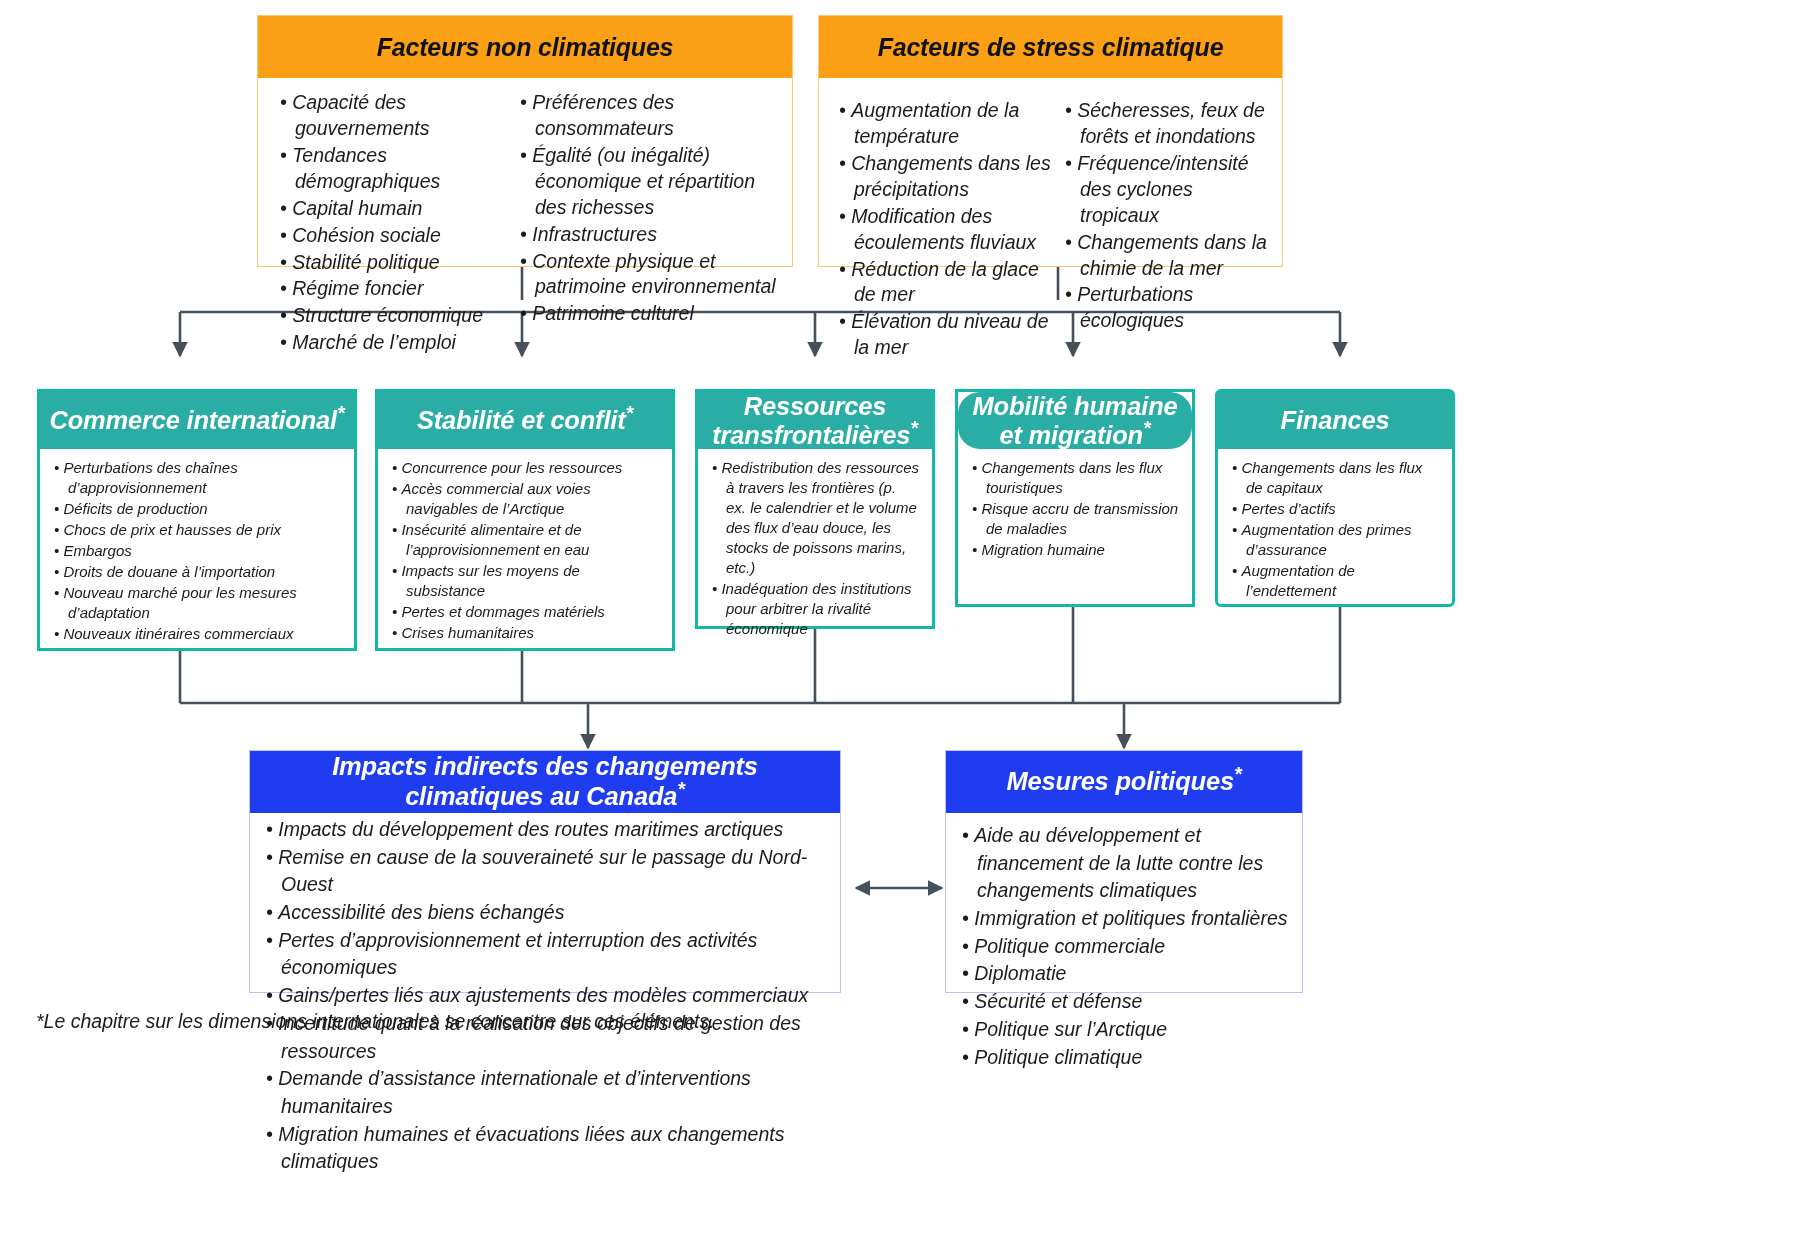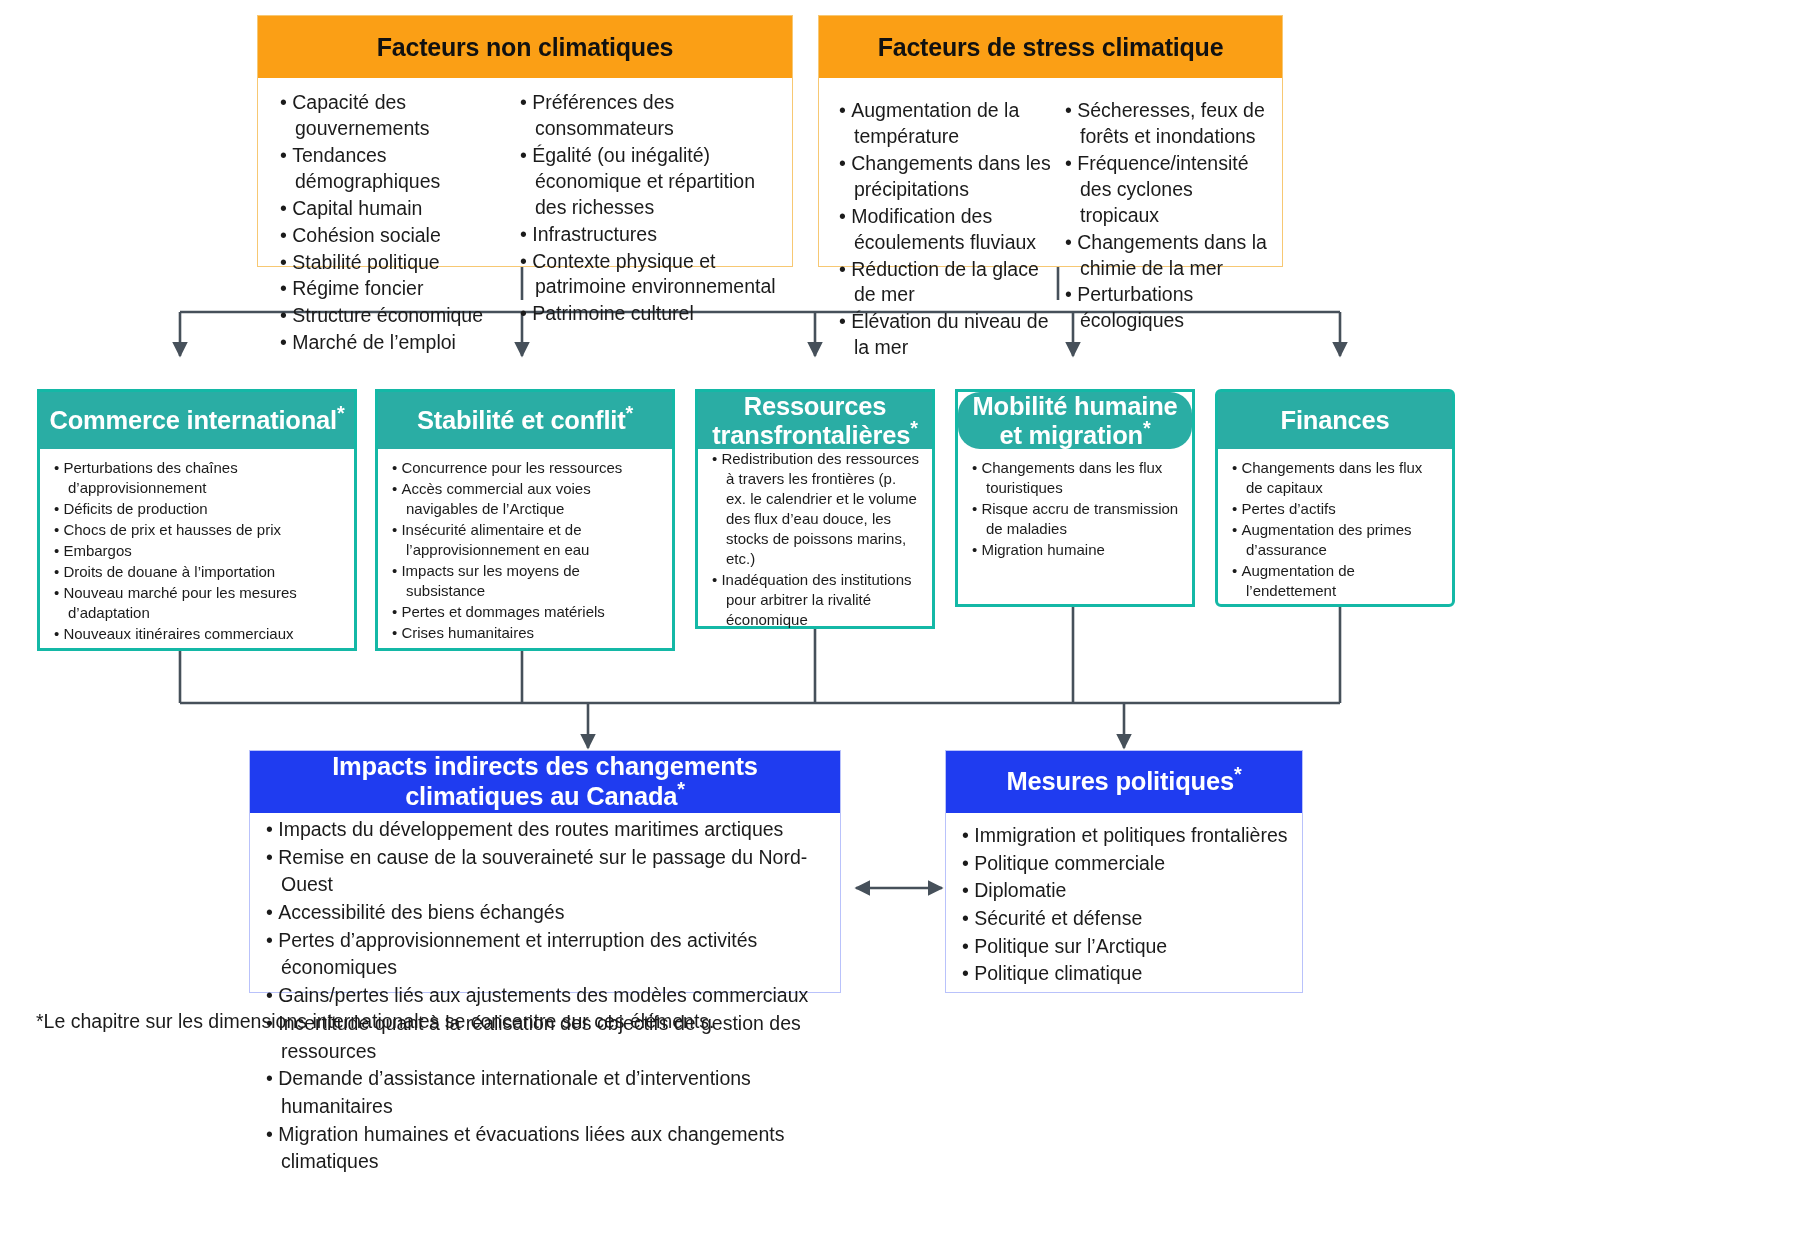--- a/index.html
+++ b/index.html
@@ -2,21 +2,21 @@
 <html><head>
 <meta charset="utf-8">
 <style>
   * { box-sizing: border-box; margin: 0; padding: 0; }
   html, body {
     width: 1800px; height: 1234px;
     background: #ffffff;
     font-family: "Liberation Sans", sans-serif;
     overflow: hidden;
   }
-  #root { position: relative; width: 1612px; height: 1234px; }
+  #root { position: relative; width: 1612px; height: 1234px; font-style: italic; }
 
   svg.connectors { position: absolute; left: 0; top: 0; width: 1800px; height: 1234px; pointer-events: none; }
 
   .box { position: absolute; background: #ffffff; }
   .box .hdr {
     display: flex; align-items: center; justify-content: center;
     text-align: center; color: #111111;
     font-weight: bold; line-height: 1.15;
   }
   .box .body { padding: 10px 0 12px 0; }
@@ -182,21 +182,21 @@
       <li>Crises humanitaires</li>
     </ul>
   </div>
 
   <div class="box teal" style="left:695px; top:389px; width:240px; height:240px;">
     <div class="hdr" style="height:57px; flex-direction:column; line-height:1.12;">
       <span style="display:block;">
         <span>Ressources transfrontalières</span><sup class="star">*</sup>
       </span>
     </div>
-    <ul style="">
+    <ul style="padding-top:9px;">
       <li>Redistribution des ressources à travers les frontières (p. ex. le calendrier et le volume des flux d’eau douce, les stocks de poissons marins, etc.)</li>
       <li>Inadéquation des institutions pour arbitrer la rivalité économique</li>
     </ul>
   </div>
 
   <div class="box teal" style="left:955px; top:389px; width:240px; height:218px;">
     <div class="hdr" style="height:57px; line-height:1.12;border-radius:22px;">
       <span>
         <span>Mobilité humaine et migration</span><sup class="star">*</sup>
       </span>
@@ -238,20 +238,21 @@
     </ul>
   </div>
 
   <div class="box blue" style="left:945px; top:750px; width:358px; height:243px;">
     <div class="hdr" style="height:62px;">
       <span>
         <span>Mesures politiques</span><sup class="star">*</sup>
       </span>
     </div>
     <ul style="padding-top:9px;">
+      <li>Aide au développement et financement de la lutte contre les changements climatiques</li>
       <li>Immigration et politiques frontalières</li>
       <li>Politique commerciale</li>
       <li>Diplomatie</li>
       <li>Sécurité et défense</li>
       <li>Politique sur l’Arctique</li>
       <li>Politique climatique</li>
     </ul>
   </div>
 
   <div class="footnote">*Le chapitre sur les dimensions internationales se concentre sur ces éléments.</div>

